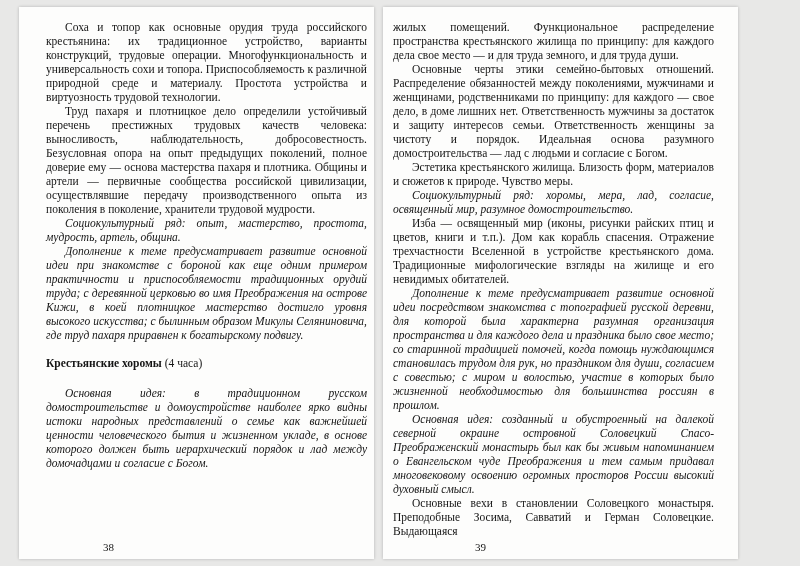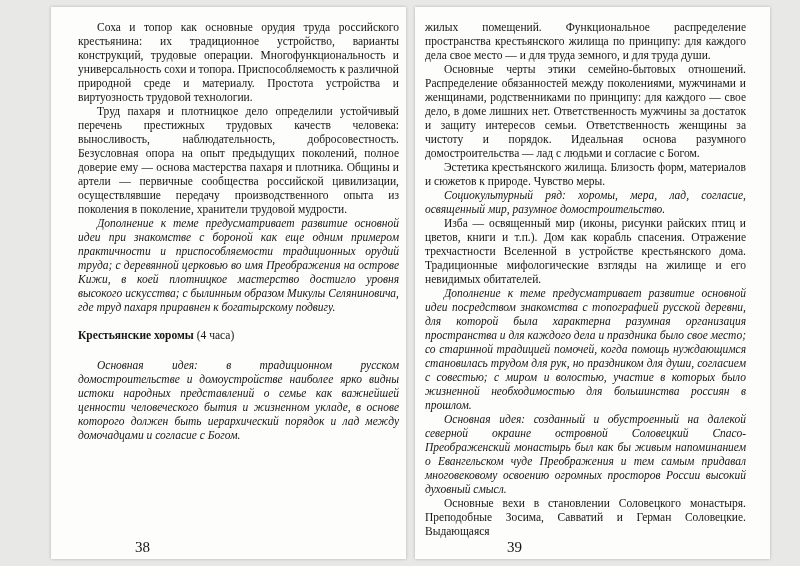--- a/index.html
+++ b/index.html
@@ -9,21 +9,20 @@
     background: #e8e8e7;
     font-family: "Liberation Serif", "DejaVu Serif", serif;
     color: #151515;
     overflow: hidden;
   }
   .spread {
     display: flex;
     width: 757px; height: 566px;
     padding: 7px 19px;
     gap: 9px;
-    margin-left: 32px;
   }
   .page {
     position: relative;
     flex: 1;
     background: #fdfdfc;
     overflow: hidden;
     box-shadow: 0 0 3px rgba(0,0,0,0.22);
   }
   .page-left  { padding: 13px 7px 26px 27px; }
   .page-right { padding: 13px 24px 26px 10px; }
@@ -42,35 +41,36 @@
     line-height: 14px;
     text-align: left;
     font-weight: normal;
   }
   .heading-large { margin: 24px 0 20px; }
   .heading-title { font-weight: bold; }
   .heading-hours { font-weight: normal; }
   .page-number {
     position: absolute;
     bottom: 6px;
-    font-size: 15px;
+    font-size: 11px;
     line-height: 12px;
   }
   .page-number-left  { left: 84px; }
   .page-number-right { left: 92px; }
 </style>
 </head>
 <body>
 
 <div class="spread">
 
   <div class="page page-left">
     <div class="page-body">
       <p class="para indent">Соха и топор как основные орудия труда российского крестьянина: их традиционное устройство, варианты конструкций, трудовые операции. Многофункциональность и универсальность сохи и топора. Приспособляемость к различной природной среде и материалу. Простота устройства и виртуозность трудовой технологии.</p>
       <p class="para indent">Труд пахаря и плотницкое дело определили устойчивый перечень престижных трудовых качеств человека: выносливость, наблюдательность, добросовестность. Безусловная опора на опыт предыдущих поколений, полное доверие ему — основа мастерства пахаря и плотника. Общины и артели — первичные сообщества российской цивилизации, осуществлявшие передачу производственного опыта из поколения в поколение, хранители трудовой мудрости.</p>
+      <p class="para indent italic">Социокультурный ряд: опыт, мастерство, простота, мудрость, артель, община.</p>
       <p class="para indent italic">Дополнение к теме предусматривает развитие основной идеи при знакомстве с бороной как еще одним примером практичности и приспособляемости традиционных орудий труда; с деревянной церковью во имя Преображения на острове Кижи, в коей плотницкое мастерство достигло уровня высокого искусства; с былинным образом Микулы Селяниновича, где труд пахаря приравнен к богатырскому подвигу.</p>
       <h2 class="heading">
         <span class="heading-title">Крестьянские хоромы</span>
         <span class="heading-hours">(4 часа)</span>
       </h2>
       <p class="para indent italic">Основная идея: в традиционном русском домостроительстве и домоустройстве наиболее ярко видны истоки народных представлений о семье как важнейшей ценности человеческого бытия и жизненном укладе, в основе которого должен быть иерархический порядок и лад между домочадцами и согласие с Богом.</p>
     </div>
     <div class="page-number page-number-left">38</div>
   </div>
 

